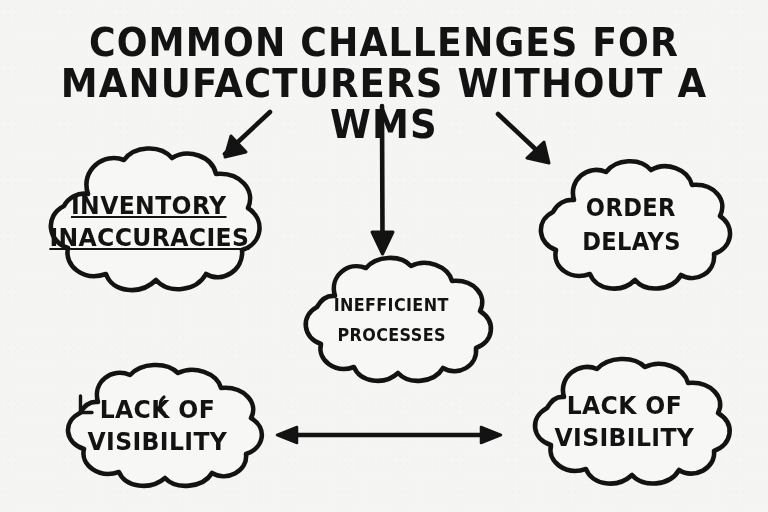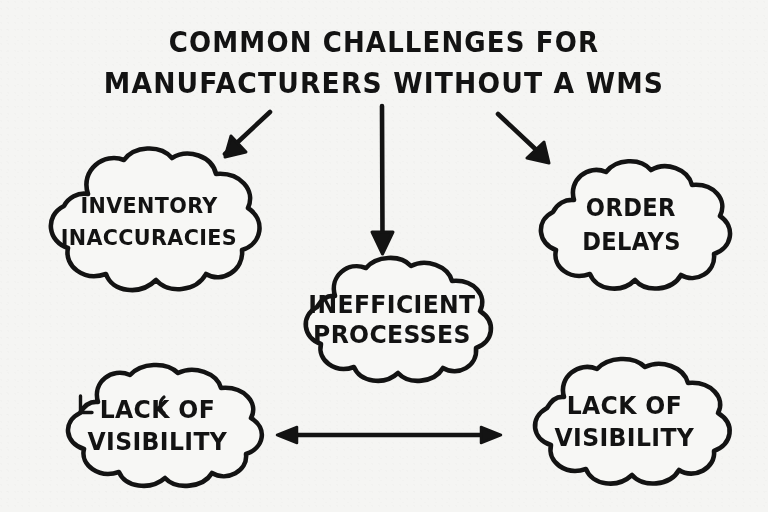--- a/index.html
+++ b/index.html
@@ -28,21 +28,21 @@
   
   #title {
     position: absolute;
     left: 0;
     top: 22px;
     width: 768px;
     text-align: center;
     color: #131313;
     font-family: "DejaVu Sans", sans-serif;
     font-weight: 600;
-    font-size: 28px;
+    font-size: 39px;
     letter-spacing: 1.2px;
     line-height: 41px;
     text-transform: uppercase;
   }
   #title .tline {
     display: block;
     transform: scaleX(0.93);
   }
   #title .tline.l2 {
     transform: scaleX(0.95);
@@ -76,23 +76,23 @@
     letter-spacing: 0.4px;
     pointer-events: none;
   }
   .cloud-label .ln {
     display: block;
     transform: scaleX(0.94);
     white-space: nowrap;
   }
 
   
-  #cloud-inventory .cloud-label { font-size: 22px; line-height: 32px; }
+  #cloud-inventory .cloud-label { font-size: 25px; line-height: 32px; text-decoration: underline; }
   #cloud-order .cloud-label     { font-size: 24px; line-height: 34px; }
-  #cloud-inefficient .cloud-label { font-size: 25px; line-height: 30px; }
+  #cloud-inefficient .cloud-label { font-size: 17px; line-height: 30px; }
   #cloud-visibility-left .cloud-label  { font-size: 25px; line-height: 32px; }
   #cloud-visibility-right .cloud-label { font-size: 25px; line-height: 32px; }
 
   
   .glitch {
     position: absolute;
     pointer-events: none;
   }
 
   

